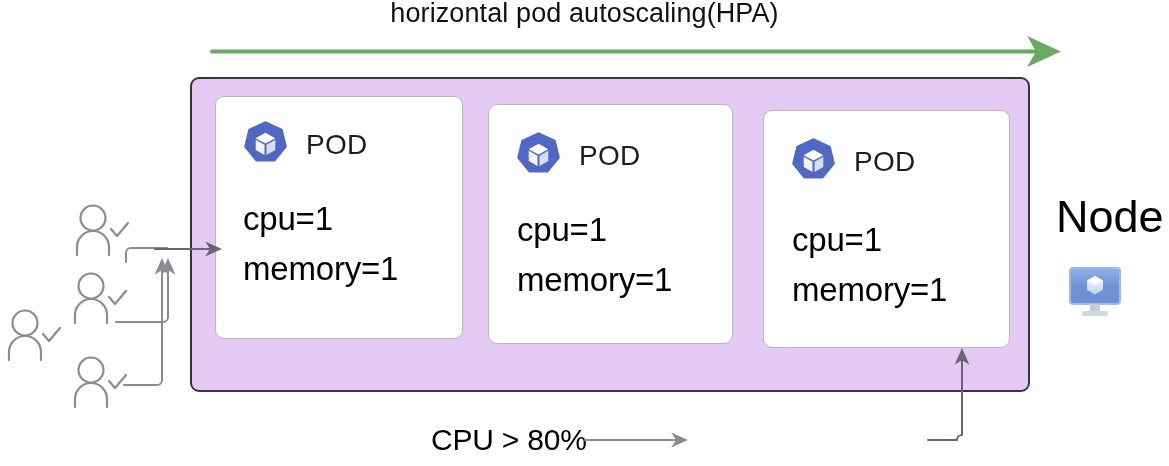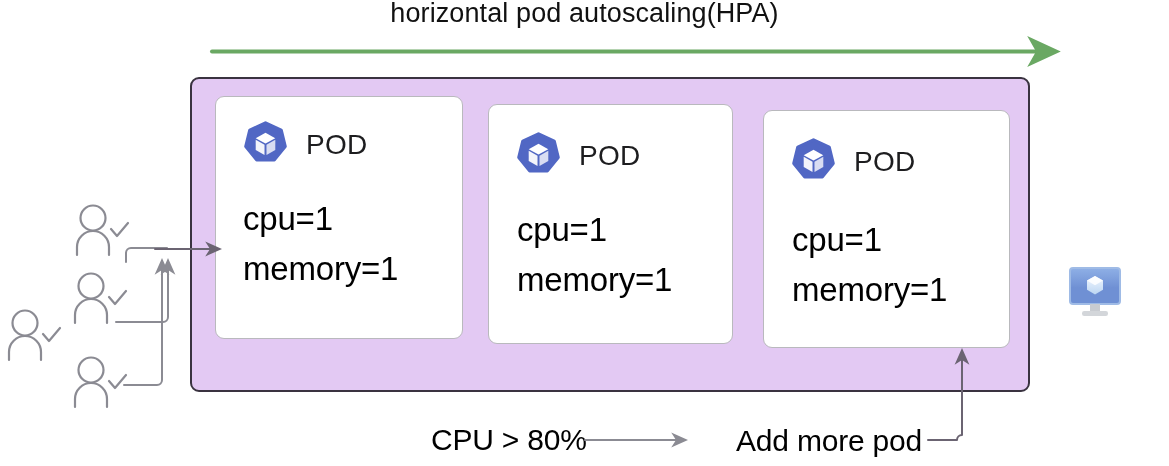--- a/index.html
+++ b/index.html
@@ -180,20 +180,21 @@
         </svg>
       </span>
       <span class="pod-label">POD</span>
     </div>
     <div class="pod-body">
       <div>cpu=1</div>
       <div>memory=1</div>
     </div>
   </div>
 
+  <div class="node-title">Node</div>
   <span class="monitor-icon">
     <svg width="54" height="52" viewBox="0 0 54 52" xmlns="http://www.w3.org/2000/svg">
       <defs>
         <linearGradient id="scr" x1="0" y1="0" x2="0" y2="1">
           <stop offset="0%" stop-color="#8fb0e6"></stop>
           <stop offset="55%" stop-color="#6f90d4"></stop>
           <stop offset="100%" stop-color="#6f90d4"></stop>
         </linearGradient>
         <linearGradient id="hexg" x1="0" y1="0" x2="0" y2="1">
           <stop offset="0%" stop-color="#f2f7ff"></stop>
@@ -231,21 +232,20 @@
   </span>
   <span class="user-icon user-4">
     <svg width="60" height="56" viewBox="0 0 60 56" xmlns="http://www.w3.org/2000/svg">
       <circle cx="20" cy="15" r="12.5" fill="none" stroke="#8b8b93" stroke-width="2.2"></circle>
       <path d="M4 52 v-8 a16 16 0 0 1 32 0 v8" fill="none" stroke="#8b8b93" stroke-width="2.2" stroke-linecap="round"></path>
       <path d="M38 26 l6 7 l11 -13" fill="none" stroke="#8b8b93" stroke-width="2.2" stroke-linecap="round" stroke-linejoin="round"></path>
     </svg>
   </span>
 
   <div class="bottom-label cpu-label">CPU &gt; 80%</div>
-  <div class="bottom-label addpod-label">Add more pod</div>
 
   <svg id="wires" viewBox="0 0 1169 466" xmlns="http://www.w3.org/2000/svg">
     <defs>
       <marker id="grn" markerWidth="9" markerHeight="9" refX="6.2" refY="4.5" orient="auto">
         <path d="M0,0.6 L8.4,4.5 L0,8.4 L2.2,4.5 Z" fill="#6aa863"></path>
       </marker>
       <marker id="gry" markerWidth="9" markerHeight="9" refX="6.4" refY="4.5" orient="auto">
         <path d="M0,0.8 L8.4,4.5 L0,8.2 L2.4,4.5 Z" fill="#6b6472"></path>
       </marker>
       <marker id="gry2" markerWidth="9" markerHeight="9" refX="6.4" refY="4.5" orient="auto">

